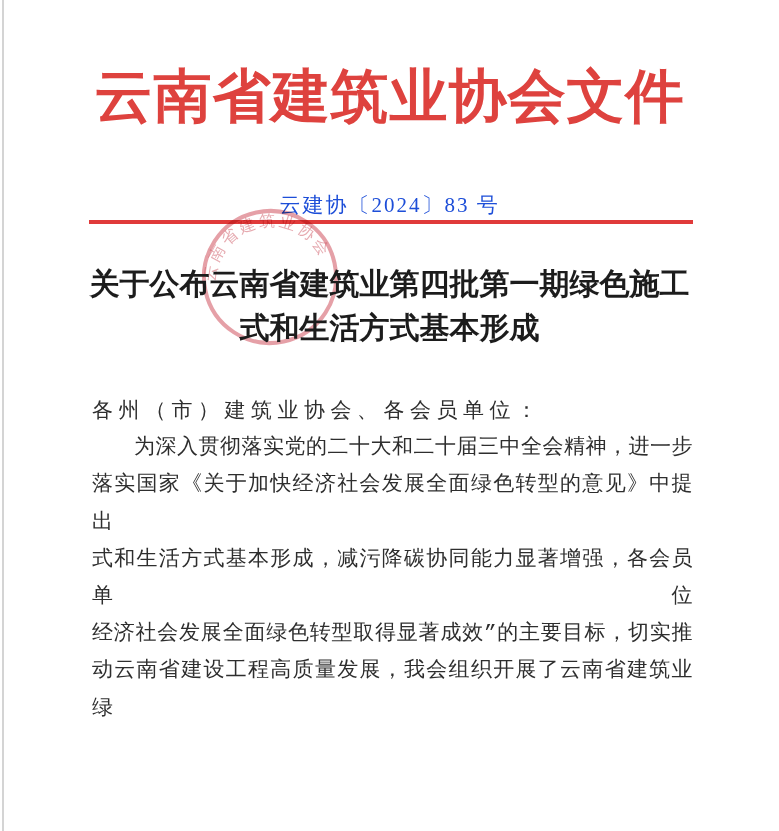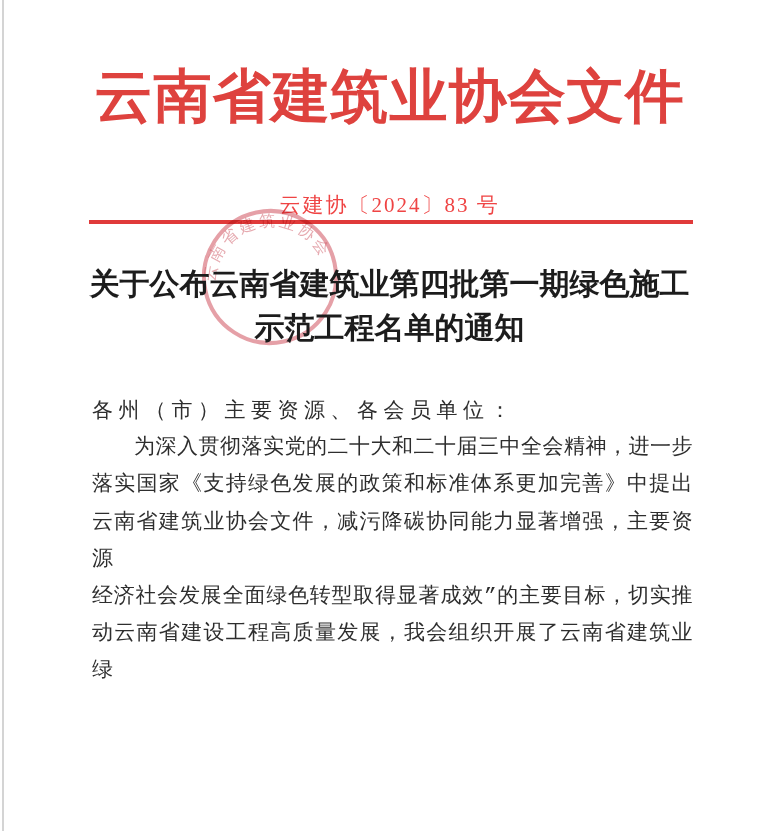--- a/index.html
+++ b/index.html
@@ -18,21 +18,21 @@
     position:absolute;left:0;top:58px;width:779px;
     text-align:center;
     font-size:58px;font-weight:700;
     letter-spacing:1px;
     color:#de423e;
     white-space:nowrap;
   }
   .doc-number{
     position:absolute;left:0;top:191px;width:779px;
     text-align:center;
-    font-size:21px;color:#ef4444;
+    font-size:21px;color:#1d4ed8;
     letter-spacing:2px;
   }
   .red-rule{
     position:absolute;left:89px;top:220px;width:604px;height:4px;
     background:#e03a3a;
   }
   .seal{
     position:absolute;left:198px;top:205px;width:144px;height:144px;
     filter:blur(0.7px);
     mix-blend-mode:multiply;
@@ -85,27 +85,27 @@
         <path id="sealArc" d="M 18 92 A 56 56 0 1 1 126 92" fill="none"></path>
       </defs>
       <text font-size="16" fill="rgba(203,78,90,0.48)" letter-spacing="3" font-family="Liberation Serif, DejaVu Serif, serif">
         <textPath href="#sealArc" startOffset="50%" text-anchor="middle">云南省建筑业协会</textPath>
       </text>
     </g>
   </svg>
 
   <div class="notice-title">
     <div>关于公布云南省建筑业第四批第一期绿色施工</div>
-    <div>示范工程名单的通知</div>
+    <div>式和生活方式基本形成</div>
   </div>
 
   <div class="body-block">
-    <div class="salutation">各州（市）主要资源、各会员单位：</div>
+    <div class="salutation">各州（市）建筑业协会、各会员单位：</div>
     <div>
         <div class="body-line indent">为深入贯彻落实党的二十大和二十届三中全会精神，进一步</div>
-        <div class="body-line">落实国家《支持绿色发展的政策和标准体系更加完善》中提出</div>
-        <div class="body-line">云南省建筑业协会文件，减污降碳协同能力显著增强，主要资源</div>
+        <div class="body-line">落实国家《关于加快经济社会发展全面绿色转型的意见》中提出</div>
+        <div class="body-line">式和生活方式基本形成，减污降碳协同能力显著增强，各会员单位</div>
         <div class="body-line">经济社会发展全面绿色转型取得显著成效”的主要目标，切实推</div>
         <div class="body-line">动云南省建设工程高质量发展，我会组织开展了云南省建筑业绿</div>
       </div>
   </div>
 
 </div>
 
 </body></html>

